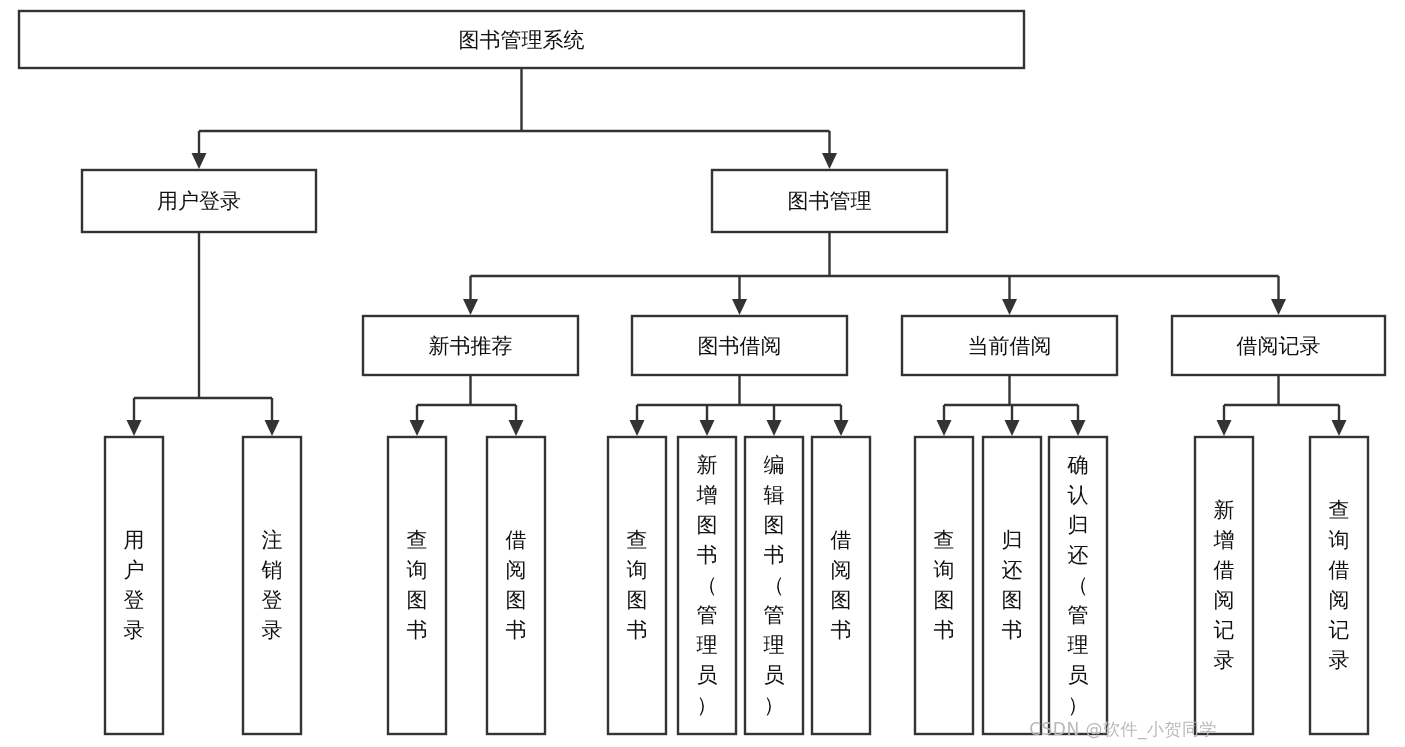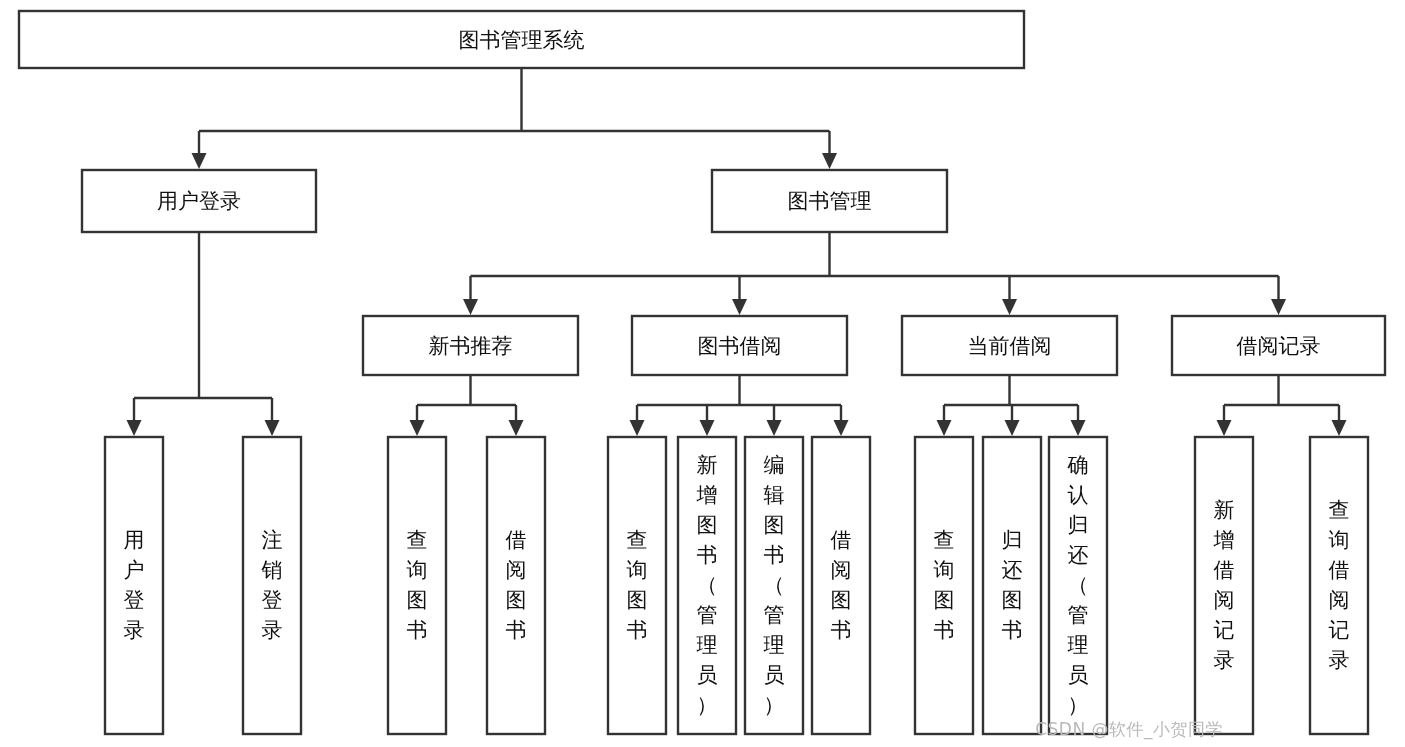--- a/index.html
+++ b/index.html
@@ -51,21 +51,21 @@
     dominant-baseline: middle;
   }
   .node-label-vertical {
     fill: #111111;
     font-family: "DejaVu Sans", "Liberation Sans", sans-serif;
     font-size: 21px;
     text-anchor: middle;
   }
   .watermark-text {
     position: absolute;
-    right: 8px;
+    right: 14px;
     bottom: 6px;
     font-family: "DejaVu Sans", "Liberation Sans", sans-serif;
     font-size: 17px;
     color: #b9b9b9;
     letter-spacing: 0.5px;
     white-space: nowrap;
     user-select: none;
   }
 </style>
 </head>

